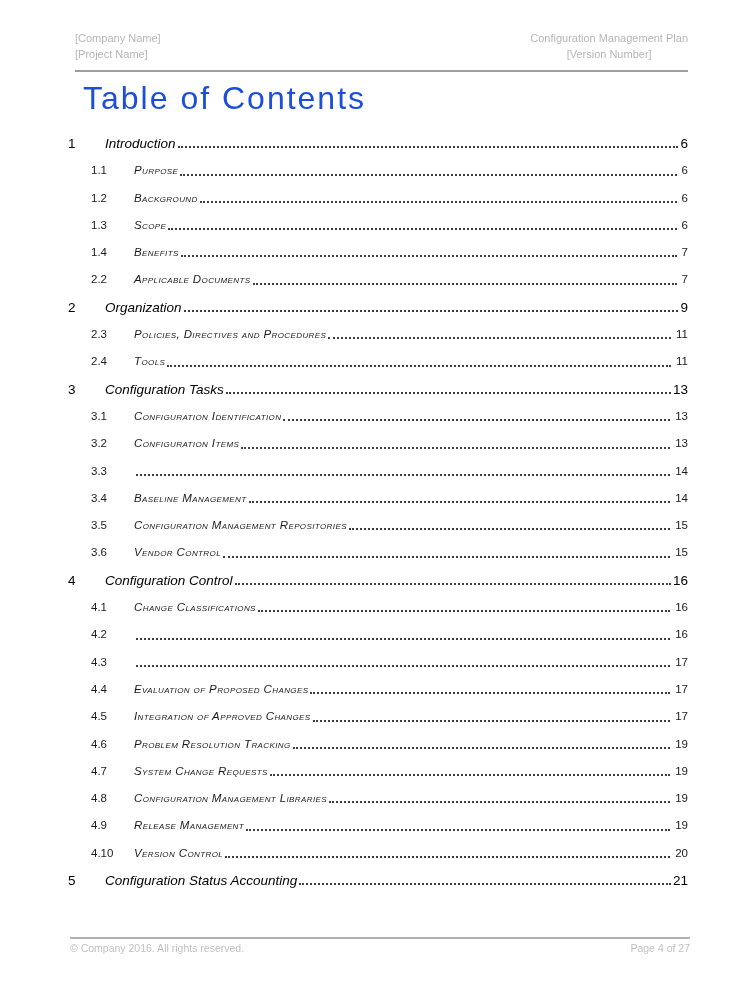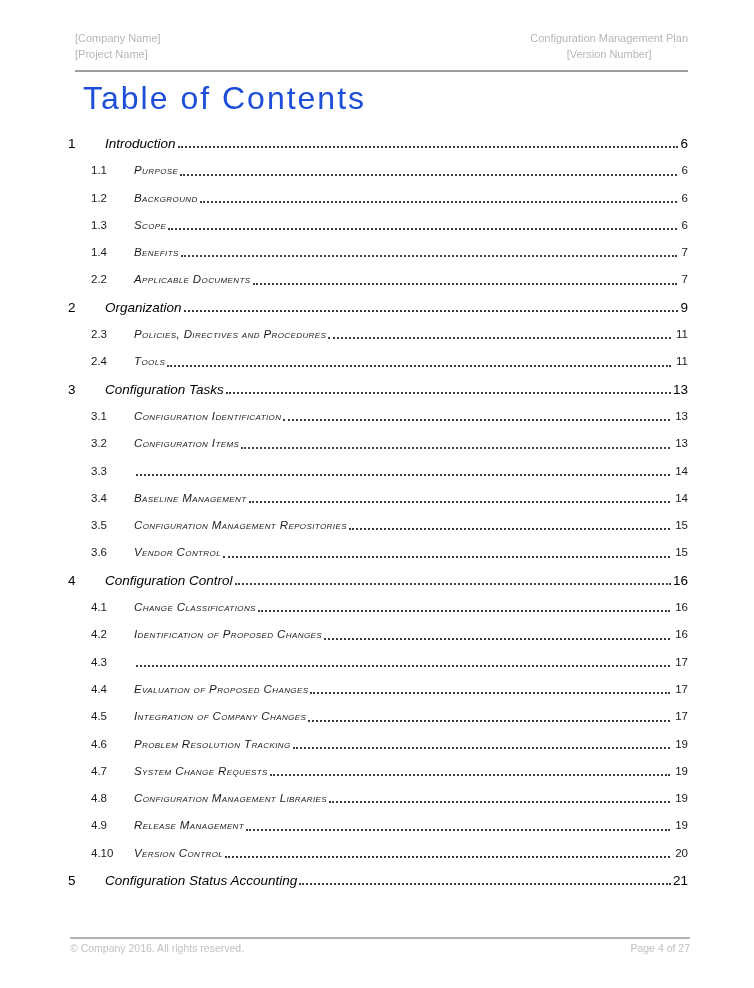--- a/index.html
+++ b/index.html
@@ -233,38 +233,37 @@
       <span class="pagenum">16</span>
     </div>
       <div class="toc-row level-2">
       <span class="num">4.1</span>
       <span class="label">Change Classifications</span>
       <span class="leader"></span>
       <span class="pagenum">16</span>
     </div>
       <div class="toc-row level-2">
       <span class="num">4.2</span>
-      <span class="label">Identification of Proposed Changes</span>
       <span class="leader"></span>
       <span class="pagenum">16</span>
     </div>
       <div class="toc-row level-2">
       <span class="num">4.3</span>
       <span class="leader"></span>
       <span class="pagenum">17</span>
     </div>
       <div class="toc-row level-2">
       <span class="num">4.4</span>
       <span class="label">Evaluation of Proposed Changes</span>
       <span class="leader"></span>
       <span class="pagenum">17</span>
     </div>
       <div class="toc-row level-2">
       <span class="num">4.5</span>
-      <span class="label">Integration of Company Changes</span>
+      <span class="label">Integration of Approved Changes</span>
       <span class="leader"></span>
       <span class="pagenum">17</span>
     </div>
       <div class="toc-row level-2">
       <span class="num">4.6</span>
       <span class="label">Problem Resolution Tracking</span>
       <span class="leader"></span>
       <span class="pagenum">19</span>
     </div>
       <div class="toc-row level-2">

